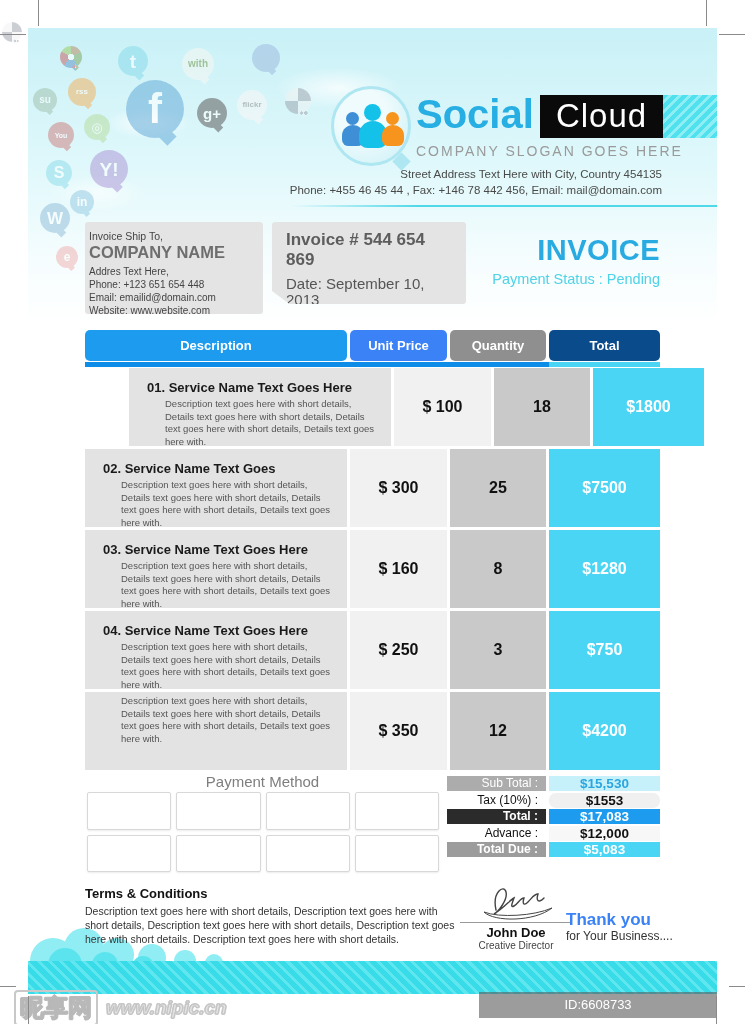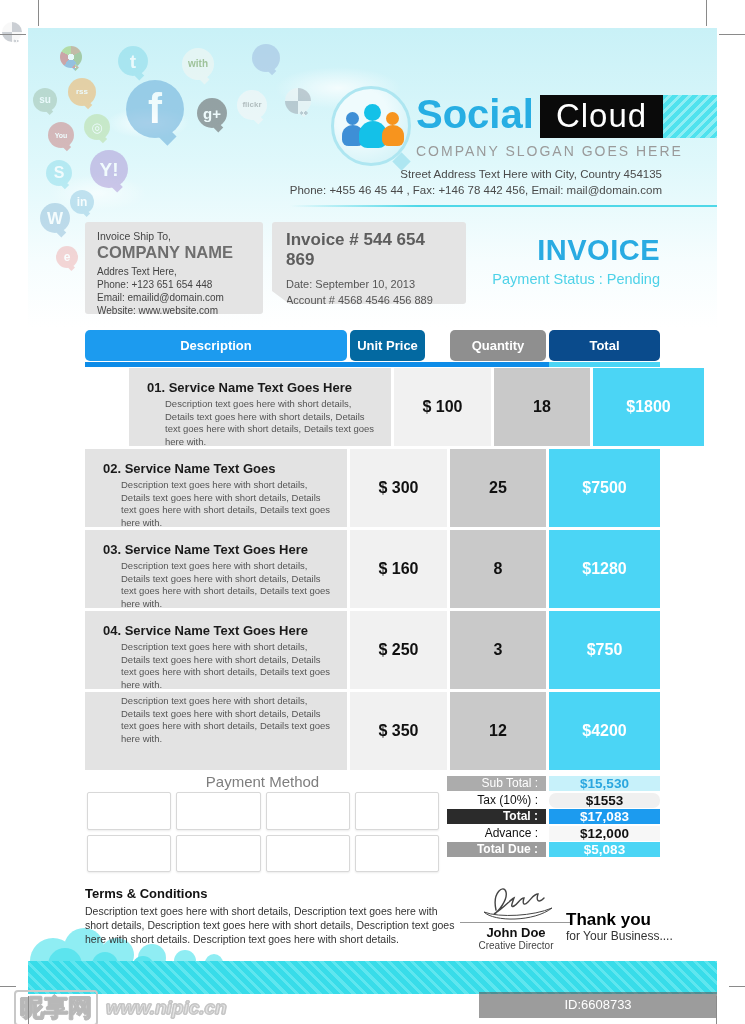--- a/index.html
+++ b/index.html
@@ -46,39 +46,39 @@
   .brand-stripes{position:absolute;left:663px;top:95px;width:54px;height:43px;z-index:2;
     background:repeating-linear-gradient(135deg,#4fe2ee 0 4px,#8feef4 4px 7px);}
   .slogan{position:absolute;left:416px;top:143px;font-size:14px;letter-spacing:2px;color:#9a9a9a;z-index:2;}
   .addr{position:absolute;left:262px;width:400px;text-align:right;font-size:11.5px;color:#4a4a4a;z-index:2;}
   .addr1{top:168px;} .addr2{top:184px;}
   .hdr-line{position:absolute;left:290px;top:205px;width:427px;height:2px;z-index:2;
     background:linear-gradient(90deg,rgba(79,216,232,0),#4fd8e8 30%);}
 
   
   .ship-box{position:absolute;left:85px;top:222px;width:178px;height:92px;background:#e4e4e4;
-    border-radius:3px;padding:8px 12px;z-index:2;}
+    border-radius:3px;padding:8px 4px;z-index:2;}
   .ship-h{font-size:10.5px;color:#444;}
   .ship-co{font-size:16.5px;font-weight:bold;color:#6e6e6e;margin:1px 0 3px;}
   .ship-l{font-size:10px;color:#444;line-height:13px;}
   .inv-box{position:absolute;left:272px;top:222px;width:194px;height:82px;background:#e4e4e4;
     border-radius:3px;padding:8px 14px;z-index:2;
     clip-path:polygon(0 0,100% 0,100% 100%,9% 100%,0 84%);}
   .inv-no{font-size:17px;font-weight:bold;color:#5d5d5d;margin-bottom:6px;}
-  .inv-l{font-size:11px;color:#555;line-height:16px;}
+  .inv-l{font-size:15px;color:#555;line-height:16px;}
   .inv-title{position:absolute;left:460px;top:234px;width:200px;text-align:right;font-size:29px;
     font-weight:bold;color:#29abe2;letter-spacing:.5px;z-index:2;}
   .pay-status{position:absolute;left:430px;top:271px;width:230px;text-align:right;font-size:14.5px;
     color:#4ed2e8;z-index:2;}
 
   
   .tab{position:absolute;top:330px;height:31px;border-radius:5px;color:#fff;font-size:13px;
     font-weight:bold;text-align:center;line-height:31px;z-index:2;}
   .tab-desc{left:85px;width:262px;background:#1c9bef;}
-  .tab-unit{left:350px;width:75px;background:#0369a1;}
+  .tab-unit{left:350px;width:97px;background:#3b82f6;}
   .tab-qty{left:450px;width:96px;background:#8f8f8f;}
   .tab-total{left:549px;width:111px;background:#0a4b8c;}
   .strip{position:absolute;left:85px;top:362px;width:575px;height:5px;background:#0d8ce8;z-index:2;}
   .strip-cyan{position:absolute;left:464px;top:0;width:111px;height:5px;background:#4bd5f5;}
   #rows{position:absolute;inset:0;z-index:2;}
   .trow{position:absolute;left:85px;width:575px;height:78px;}
   .cell{position:absolute;top:0;height:78px;display:flex;align-items:center;justify-content:center;}
   .c-desc{left:0;width:262px;background:#e3e3e3;display:block;}
   .c-unit{left:265px;width:97px;background:#f1f1f1;font-size:16px;font-weight:bold;color:#111;}
   .c-qty{left:365px;width:96px;background:#c9c9c9;font-size:16px;font-weight:bold;color:#111;}
@@ -113,21 +113,21 @@
   
   .terms-t{position:absolute;left:85px;top:886px;font-size:13px;font-weight:bold;color:#111;z-index:2;}
   .terms-b{position:absolute;left:85px;top:904px;width:378px;font-size:10.5px;line-height:14px;
     color:#333;z-index:2;}
   .sig-svg{position:absolute;left:472px;top:882px;z-index:2;}
   .sig-line{position:absolute;left:460px;top:922px;width:112px;height:1px;background:#999;z-index:2;}
   .sig-name{position:absolute;left:456px;top:925px;width:120px;text-align:center;font-size:13px;
     font-weight:bold;color:#111;z-index:2;}
   .sig-role{position:absolute;left:456px;top:940px;width:120px;text-align:center;font-size:10px;
     color:#444;z-index:2;}
-  .thanks-1{position:absolute;left:566px;top:910px;font-size:17px;font-weight:bold;color:#000000;z-index:2;}
+  .thanks-1{position:absolute;left:566px;top:910px;font-size:17px;font-weight:bold;color:#3b82f6;z-index:2;}
   .thanks-2{position:absolute;left:566px;top:929px;font-size:12px;color:#333;z-index:2;}
 
   
   .cb{position:absolute;border-radius:50%;background:#8fedf3;z-index:1;}
   .cbd{background:#5ce4ee;}
   .cb1{left:30px;top:938px;width:46px;height:46px;}
   .cb2{left:64px;top:928px;width:40px;height:40px;}
   .cb3{left:100px;top:938px;width:34px;height:34px;}
   .cb4{left:138px;top:944px;width:28px;height:28px;}
   .cb5{left:174px;top:950px;width:22px;height:22px;}

